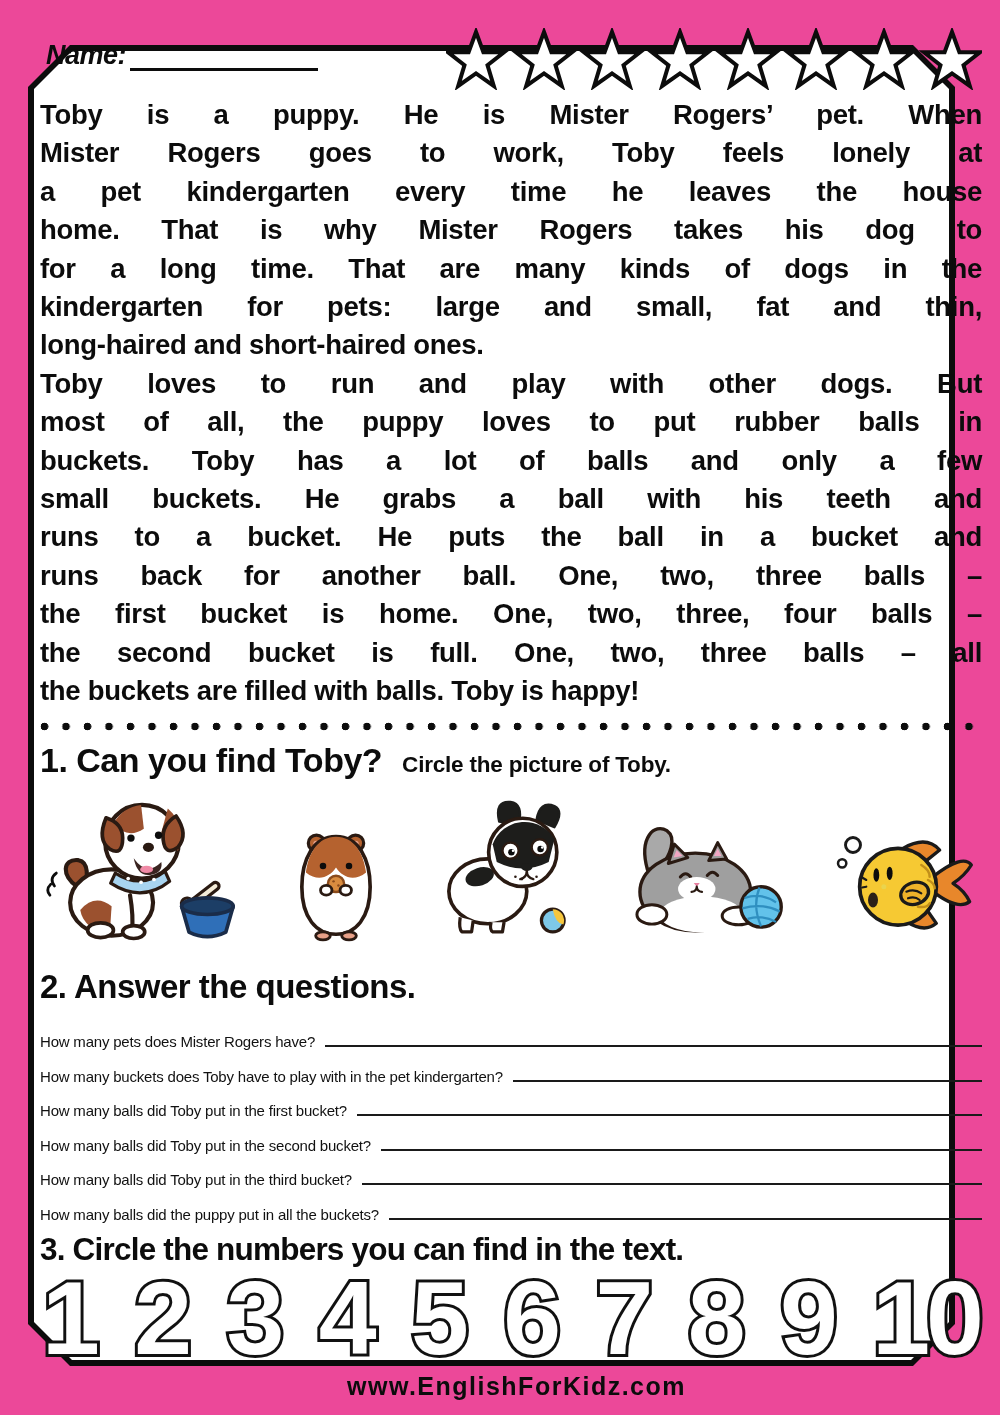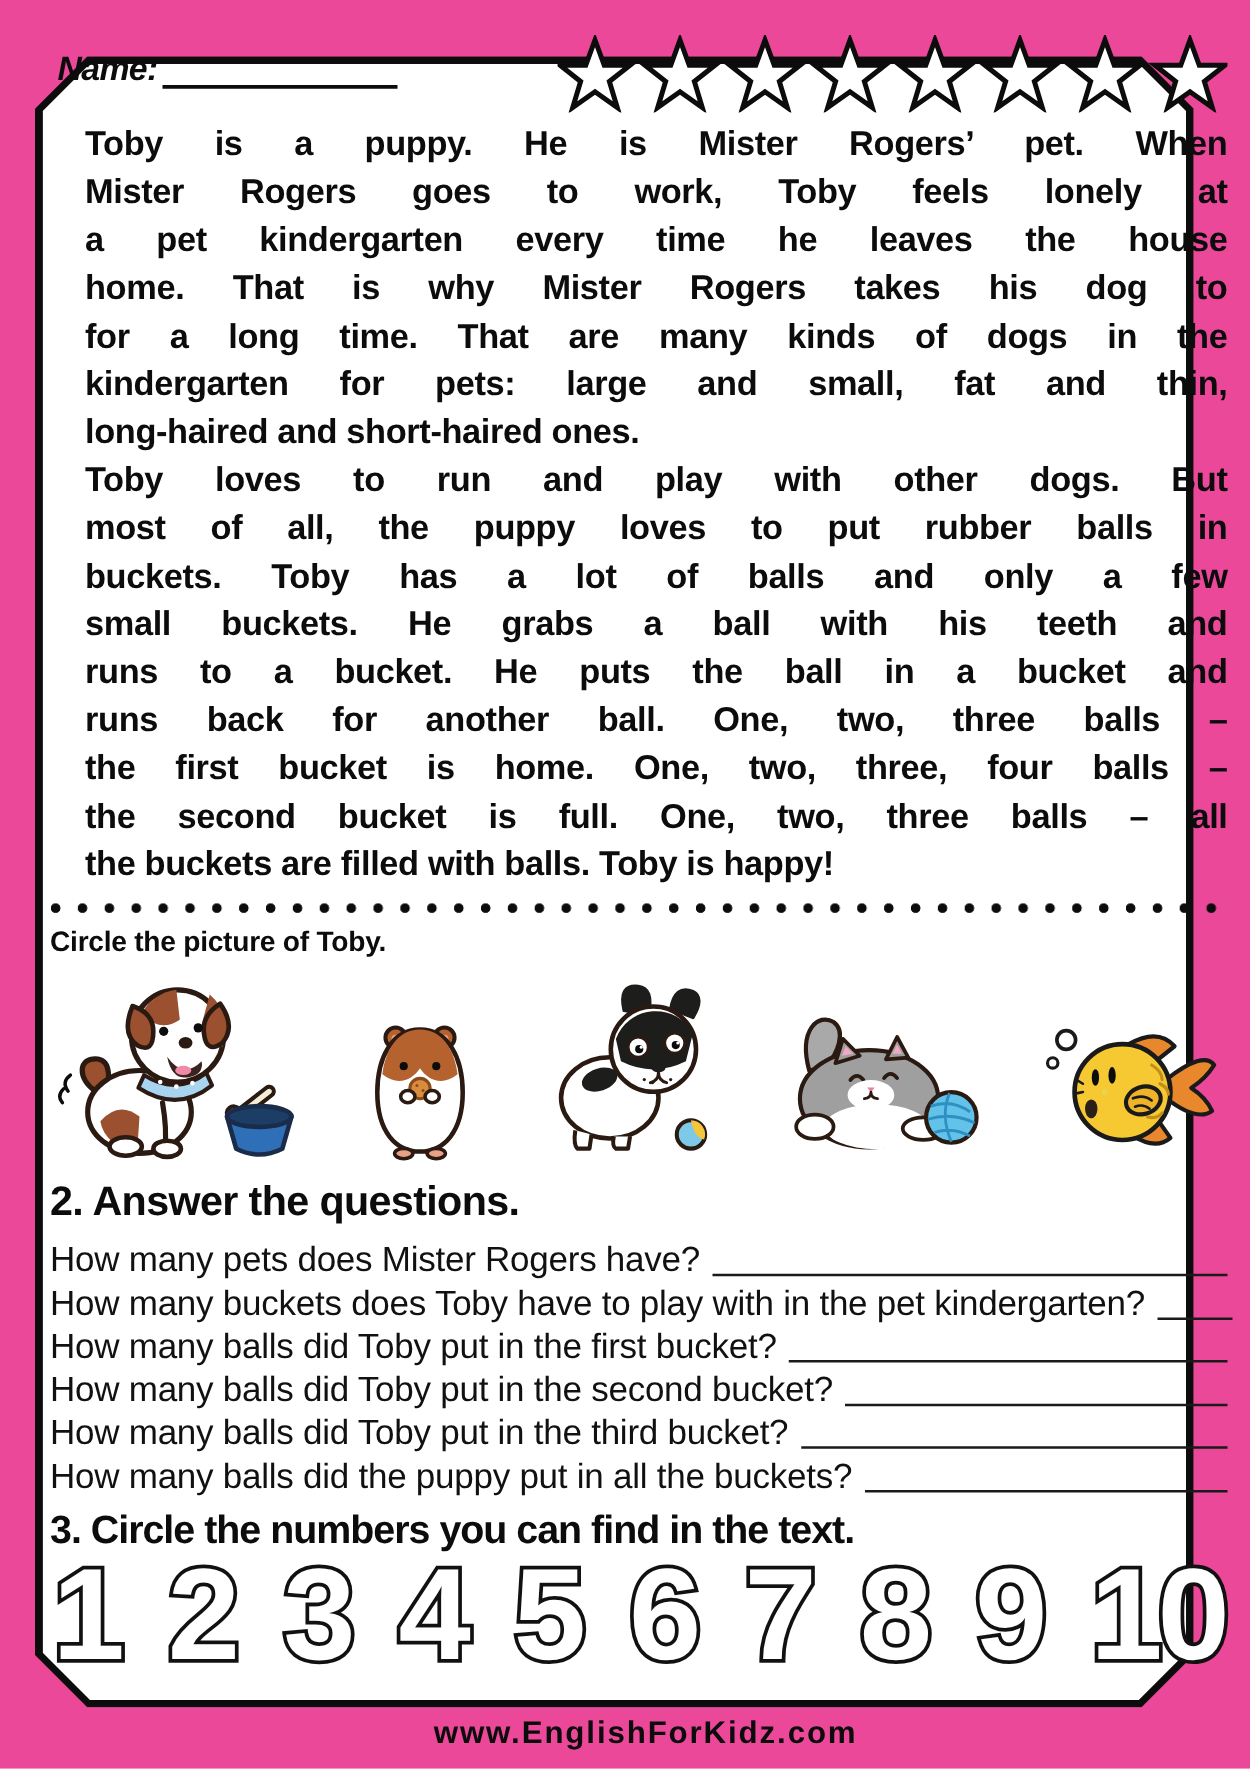--- a/index.html
+++ b/index.html
@@ -20,47 +20,47 @@
   .content { position:absolute; left:40px; right:18px; top:26px; }
 
   
   .header-row { display:flex; justify-content:space-between; align-items:flex-start; height:62px; margin-bottom:6px; }
   .name-wrap { display:flex; align-items:flex-end; margin-left:6px; margin-top:14px; }
   .name-label { font-style:italic; font-weight:700; font-size:27px; letter-spacing:-0.5px; }
   .name-line { display:inline-block; width:188px; border-bottom:3px solid #0c0c0c; height:30px; margin-left:4px; }
   .stars { display:flex; gap:5px; margin-top:2px; }
 
   
-  .story { margin-top:8px;margin-left:28px; }
+  .story { margin-top:8px; }
   .line {
     font-weight:700; font-size:27.5px; line-height:38.4px; letter-spacing:-0.3px;
     text-align:justify; text-align-last:justify; white-space:normal;
   }
   .para .line:last-child { text-align-last:left; }
 
   .dotted {
     height:9px; margin-top:11px; margin-right:2px;
     background-image:radial-gradient(circle at 4.5px 4.5px, #0c0c0c 3.6px, transparent 4.1px);
     background-size:21.5px 9px; background-repeat:repeat-x;
   }
 
   
   .h-row { display:flex; align-items:baseline; gap:20px; margin-top:10px; }
   .h-big { font-weight:700; font-size:34px; letter-spacing:-0.5px; }
   .h-sub { font-weight:700; font-size:22.5px; letter-spacing:-0.2px; }
-  .h2 { font-weight:700; font-size:33px; letter-spacing:-0.5px; margin-top:11px; }
+  .h2 { font-weight:700; font-size:33px; letter-spacing:-0.5px; margin-top:24px; }
   .h3 { font-weight:700; font-size:31.5px; letter-spacing:-0.8px; margin-top:8px; }
 
   
   .pets { display:flex; justify-content:space-between; align-items:flex-end; height:158px; margin-top:6px; padding:0 4px; }
   .pet { display:flex; align-items:flex-end; }
 
   
   .questions { margin-top:10px; }
-  .q-row { display:flex; align-items:flex-end; height:34.5px; font-size:28px; color:#111; }
+  .q-row { display:flex; align-items:flex-end; height:34.5px; font-size:15px; color:#111; }
   .q-text { white-space:nowrap; letter-spacing:-0.2px; }
   .q-line { flex:1; border-bottom:2.5px solid #1a1a1a; margin-left:10px; margin-bottom:3px; min-width:60px; }
 
   
   .numbers { display:flex; justify-content:space-between; align-items:flex-end; margin-top:8px; height:82px; padding:0 2px; }
   .outline-num {
     font-weight:700; font-size:104px; line-height:80px; letter-spacing:-4px;
     color:#fff; -webkit-text-stroke:6px #111; paint-order:stroke fill;
   }
 
@@ -138,20 +138,21 @@
           <div class="line">runs back for another ball. One, two, three balls –</div>
           <div class="line">the first bucket is home. One, two, three, four balls –</div>
           <div class="line">the second bucket is full. One, two, three balls – all</div>
           <div class="line">the buckets are filled with balls. Toby is happy!</div>
         </div>
     </div>
 
     <div class="dotted"></div>
 
     <div class="h-row">
+      <span class="h-big">1. Can you find Toby?</span>
       <span class="h-sub">Circle the picture of Toby.</span>
     </div>
 
     <div class="pets">
 
       <div class="pet">
         <svg width="196" height="152" viewBox="0 0 210 165">
           <path d="M12 88 q-8 6 -2 14" fill="none" stroke="#0c0c0c" stroke-width="3" stroke-linecap="round"></path>
           <path d="M6 100 q-6 6 -1 12" fill="none" stroke="#0c0c0c" stroke-width="3" stroke-linecap="round"></path>
           <path d="M34 102 C18 92 18 72 36 74 C48 76 46 94 42 104 Z" fill="#9b512f" stroke="#2a1a12" stroke-width="4.5" stroke-linejoin="round"></path>

